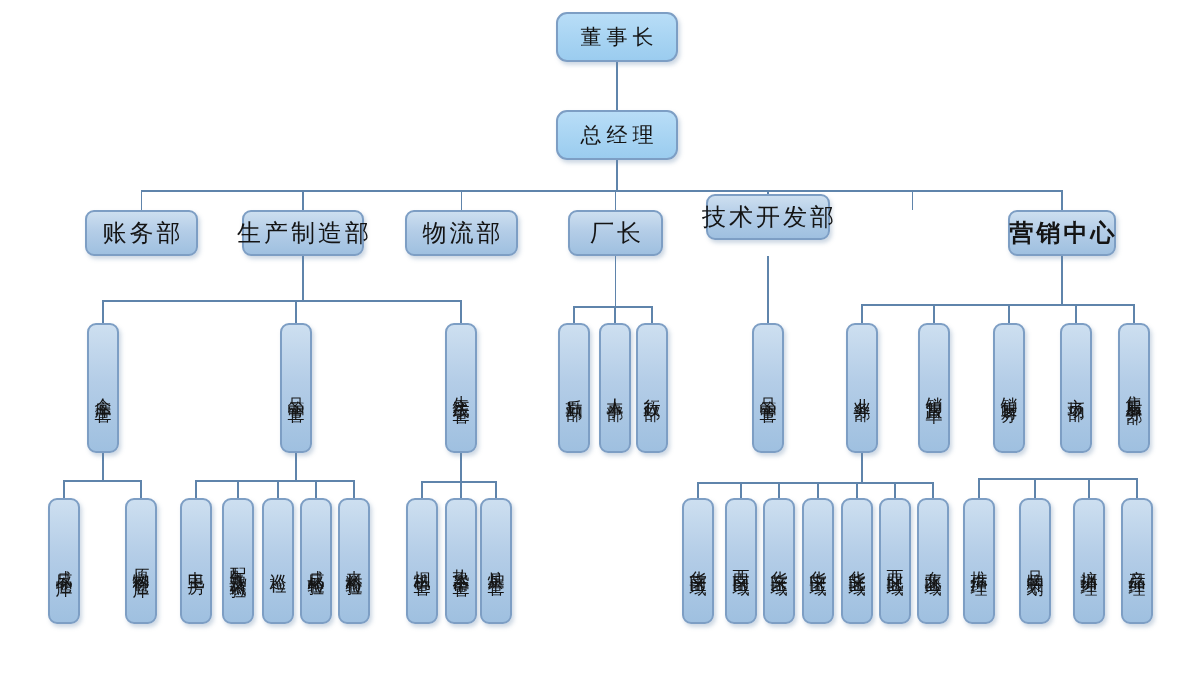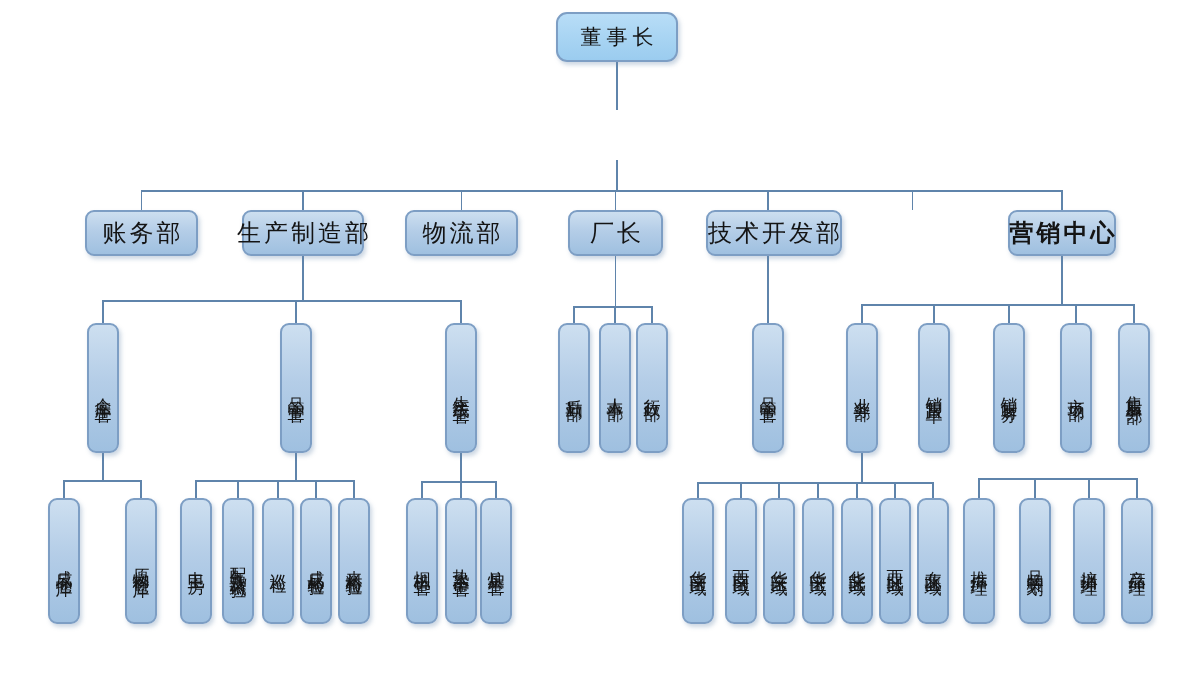--- a/index.html
+++ b/index.html
@@ -109,33 +109,36 @@
       <div class="seg" style="left: 978.25px; top: 478px; width: 159.5px; height: 1.5px; background: rgb(95, 132, 171);"></div>
       <div class="seg" style="left: 978.25px; top: 478px; width: 1.5px; height: 20px; background: rgb(95, 132, 171);"></div>
       <div class="seg" style="left: 1034.25px; top: 478px; width: 1.5px; height: 20px; background: rgb(95, 132, 171);"></div>
       <div class="seg" style="left: 1088.25px; top: 478px; width: 1.5px; height: 20px; background: rgb(95, 132, 171);"></div>
       <div class="seg" style="left: 1136.25px; top: 478px; width: 1.5px; height: 20px; background: rgb(95, 132, 171);"></div>
     </div>
   <div class="layer" id="nodes">
       <div class="node horiz light" style="left: 556px; top: 12px; width: 122px; height: 50px;">
         <span class="lbl">董事长</span>
       </div>
+      <div class="node horiz light" style="left: 556px; top: 110px; width: 122px; height: 50px;">
+        <span class="lbl">总经理</span>
+      </div>
       <div class="node horiz" style="left: 85px; top: 210px; width: 113px; height: 46px;">
         <span class="lbl">账务部</span>
       </div>
       <div class="node horiz" style="left: 242px; top: 210px; width: 122px; height: 46px;">
         <span class="lbl">生产制造部</span>
       </div>
       <div class="node horiz" style="left: 568px; top: 210px; width: 95px; height: 46px;">
         <span class="lbl">厂长</span>
       </div>
       <div class="node horiz" style="left: 405px; top: 210px; width: 113px; height: 46px;">
         <span class="lbl">物流部</span>
       </div>
-      <div class="node horiz" style="left: 706px; top: 210px; width: 136px; height: 46px;">
+      <div class="node horiz" style="left: 706px; top: 194px; width: 124px; height: 46px;">
         <span class="lbl">技术开发部</span>
       </div>
       <div class="node horiz" style="left: 1008px; top: 210px; width: 108px; height: 46px; font-weight: bold;">
         <span class="lbl">营销中心</span>
       </div>
       <div class="node vert" style="left: 87px; top: 323px; width: 32px; height: 130px;">
         <span class="lbl">仓库主管</span>
       </div>
       <div class="node vert" style="left: 280px; top: 323px; width: 32px; height: 130px;">
         <span class="lbl">品管主管</span>

